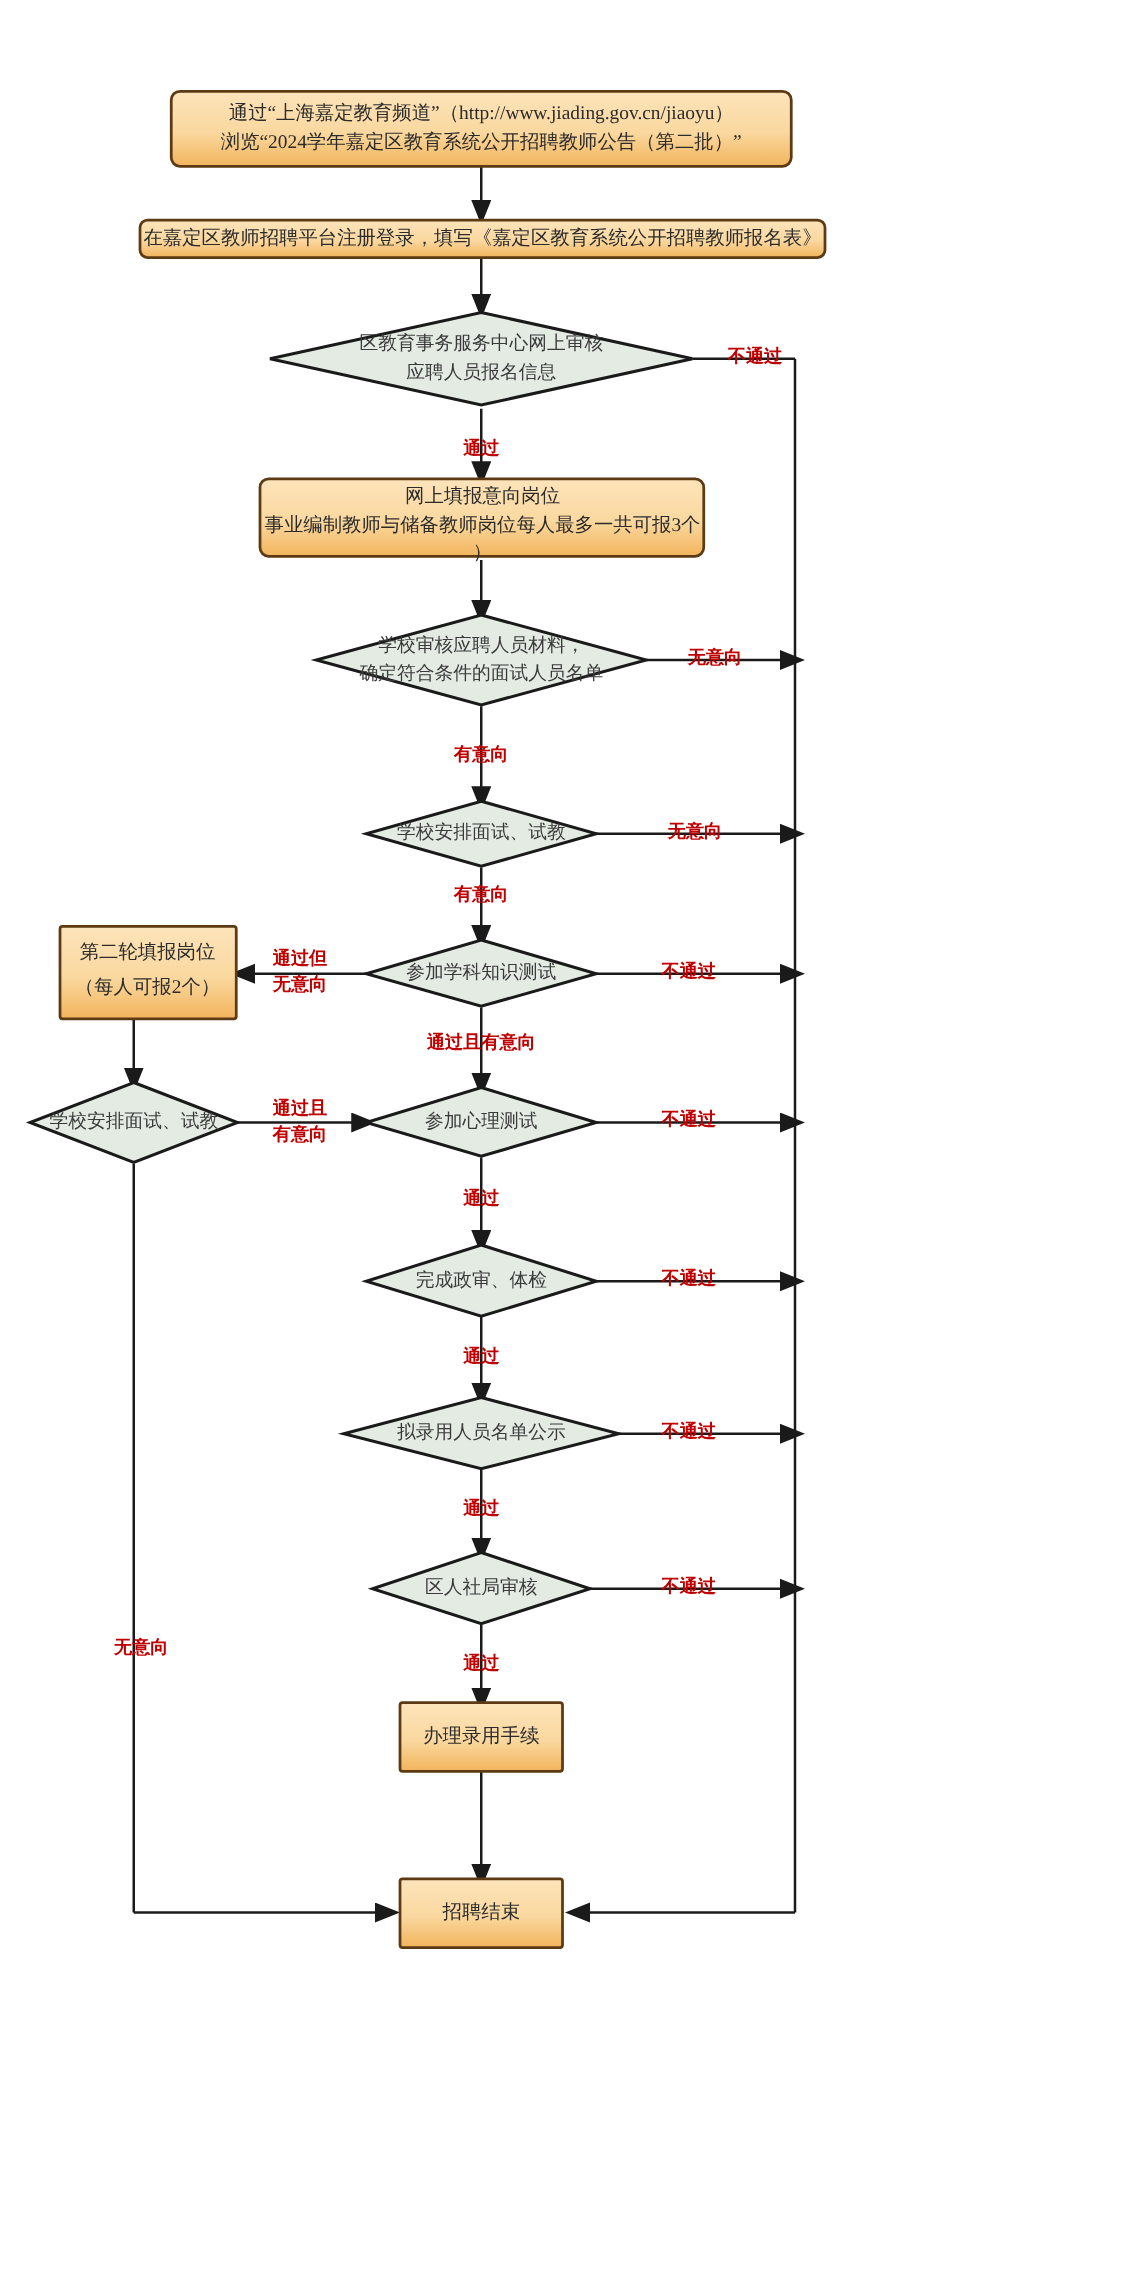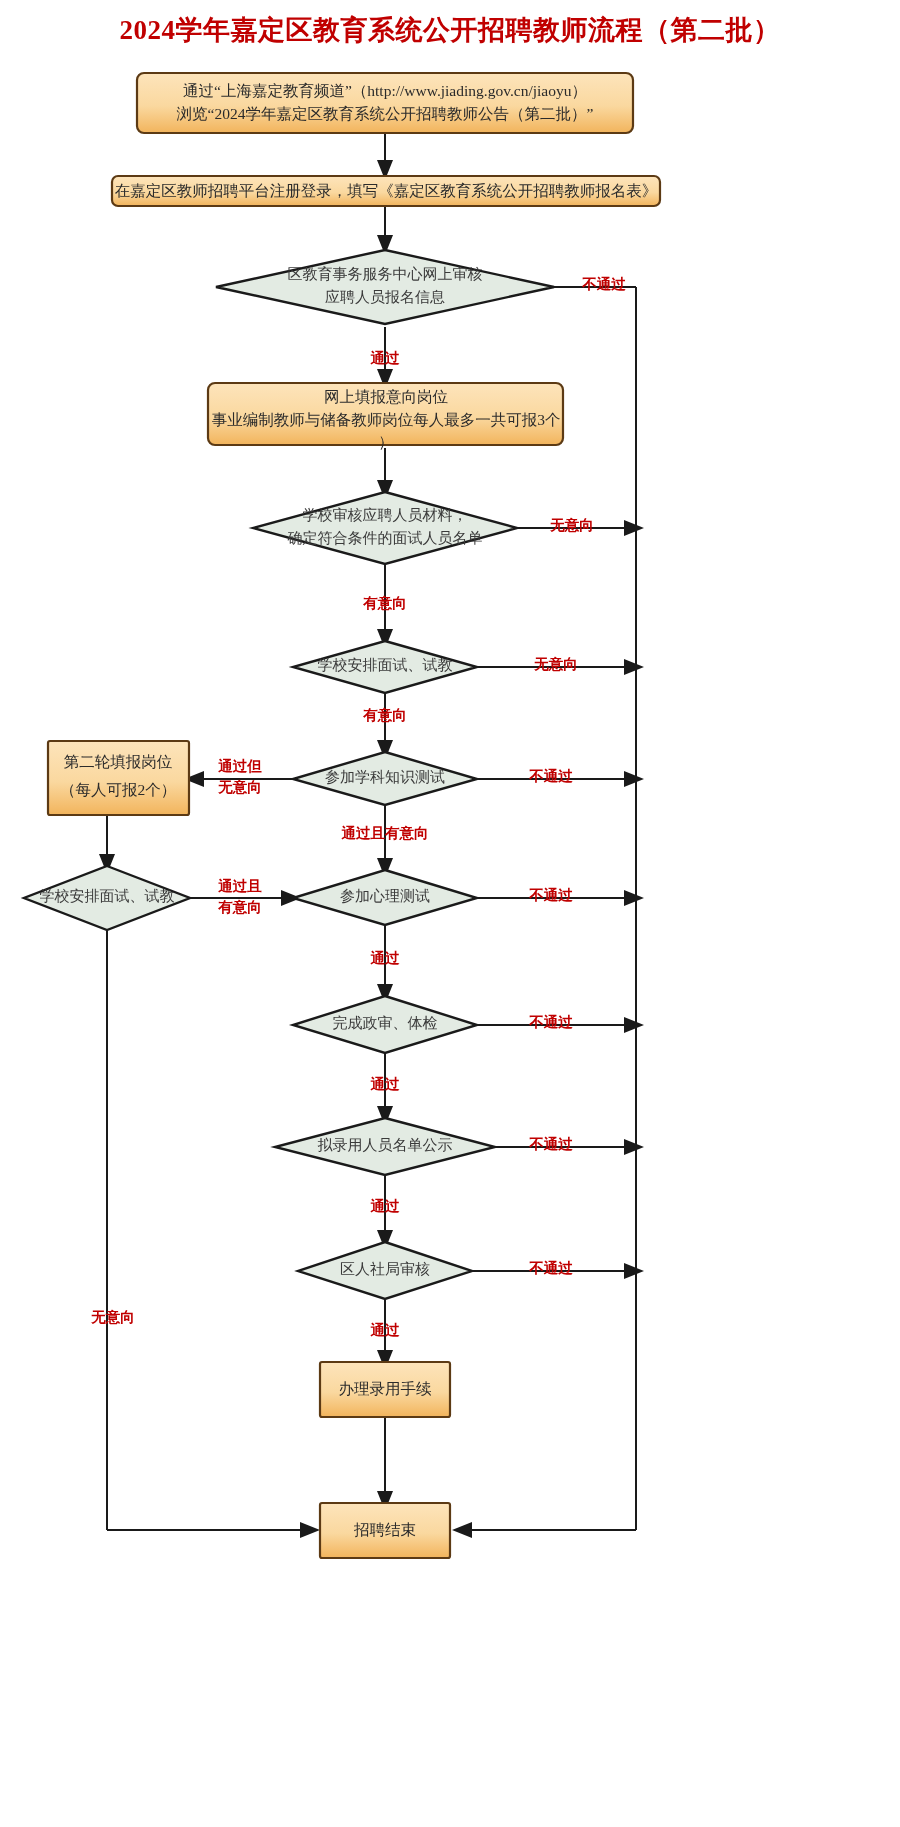--- a/index.html
+++ b/index.html
@@ -71,21 +71,20 @@
   .procBox {
     stroke: #5c3a14;
     stroke-width: 2.2;
   }
 </style>
 </head>
 <body>
 
 <div id="page">
 
-  <div id="title">2024学年嘉定区教育系统公开招聘教师流程（第二批）</div>
 
   <svg id="flow" width="900" height="1827" viewBox="0 0 900 1827">
 
     <defs>
       <linearGradient id="gradProc" x1="0" y1="0" x2="0" y2="1">
         <stop offset="0%" stop-color="#fde4bb"></stop>
         <stop offset="55%" stop-color="#fad89f"></stop>
         <stop offset="100%" stop-color="#f2b45c"></stop>
       </linearGradient>
       <marker id="arrow" markerWidth="10" markerHeight="10" refX="6" refY="4" orient="auto" markerUnits="strokeWidth">

